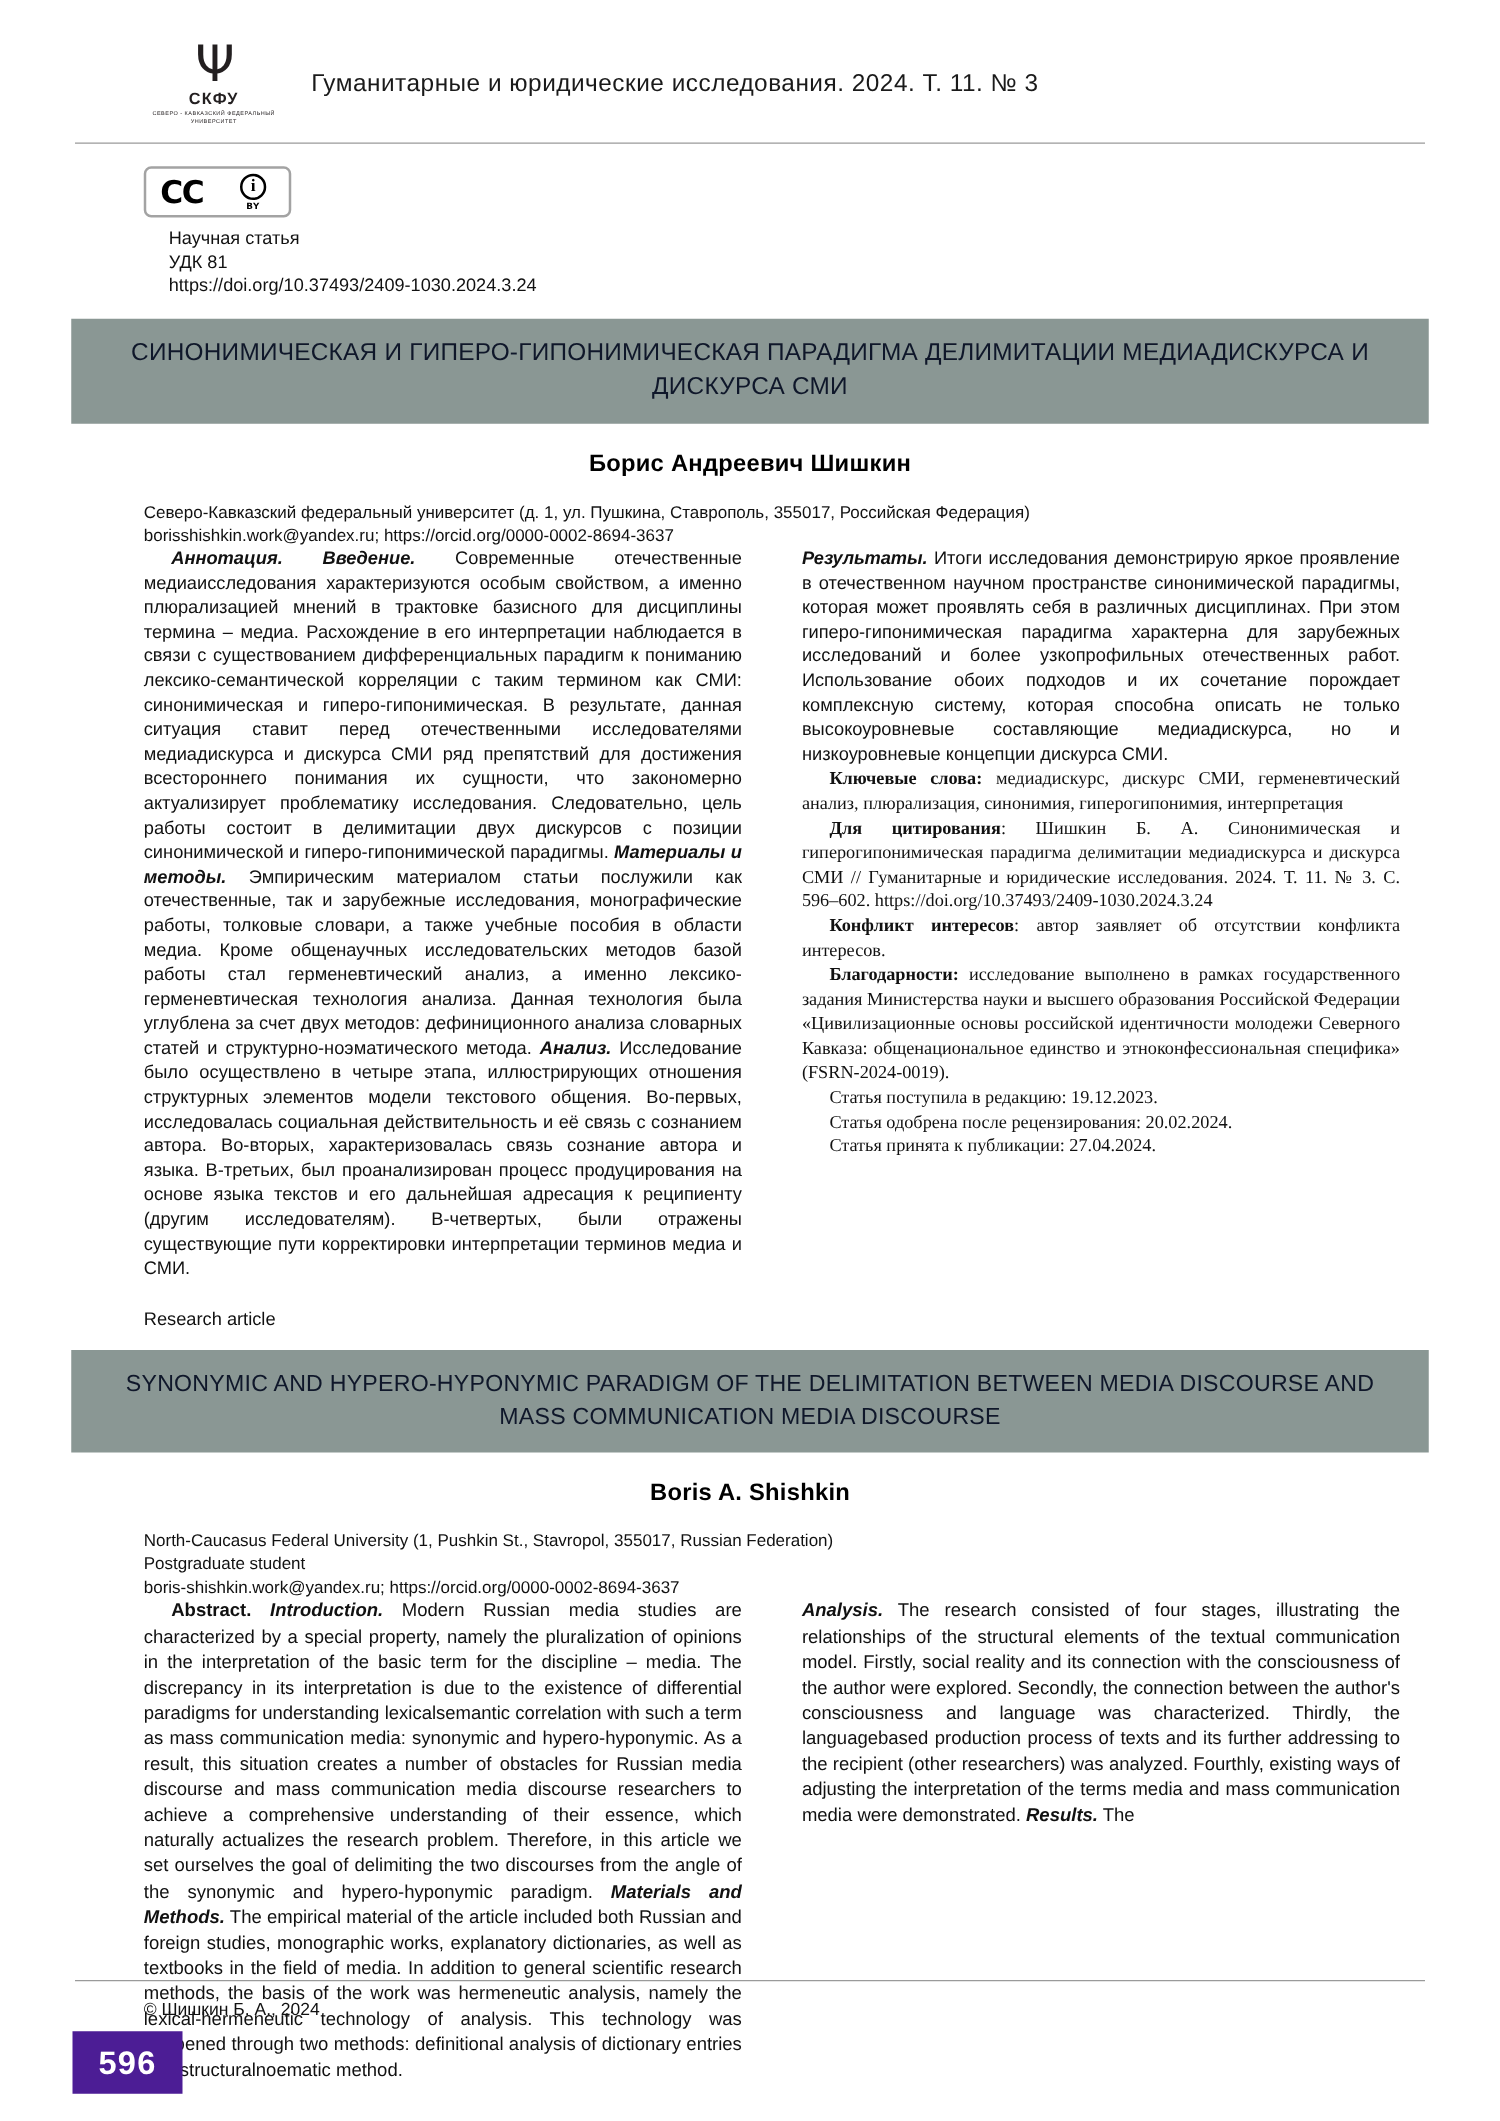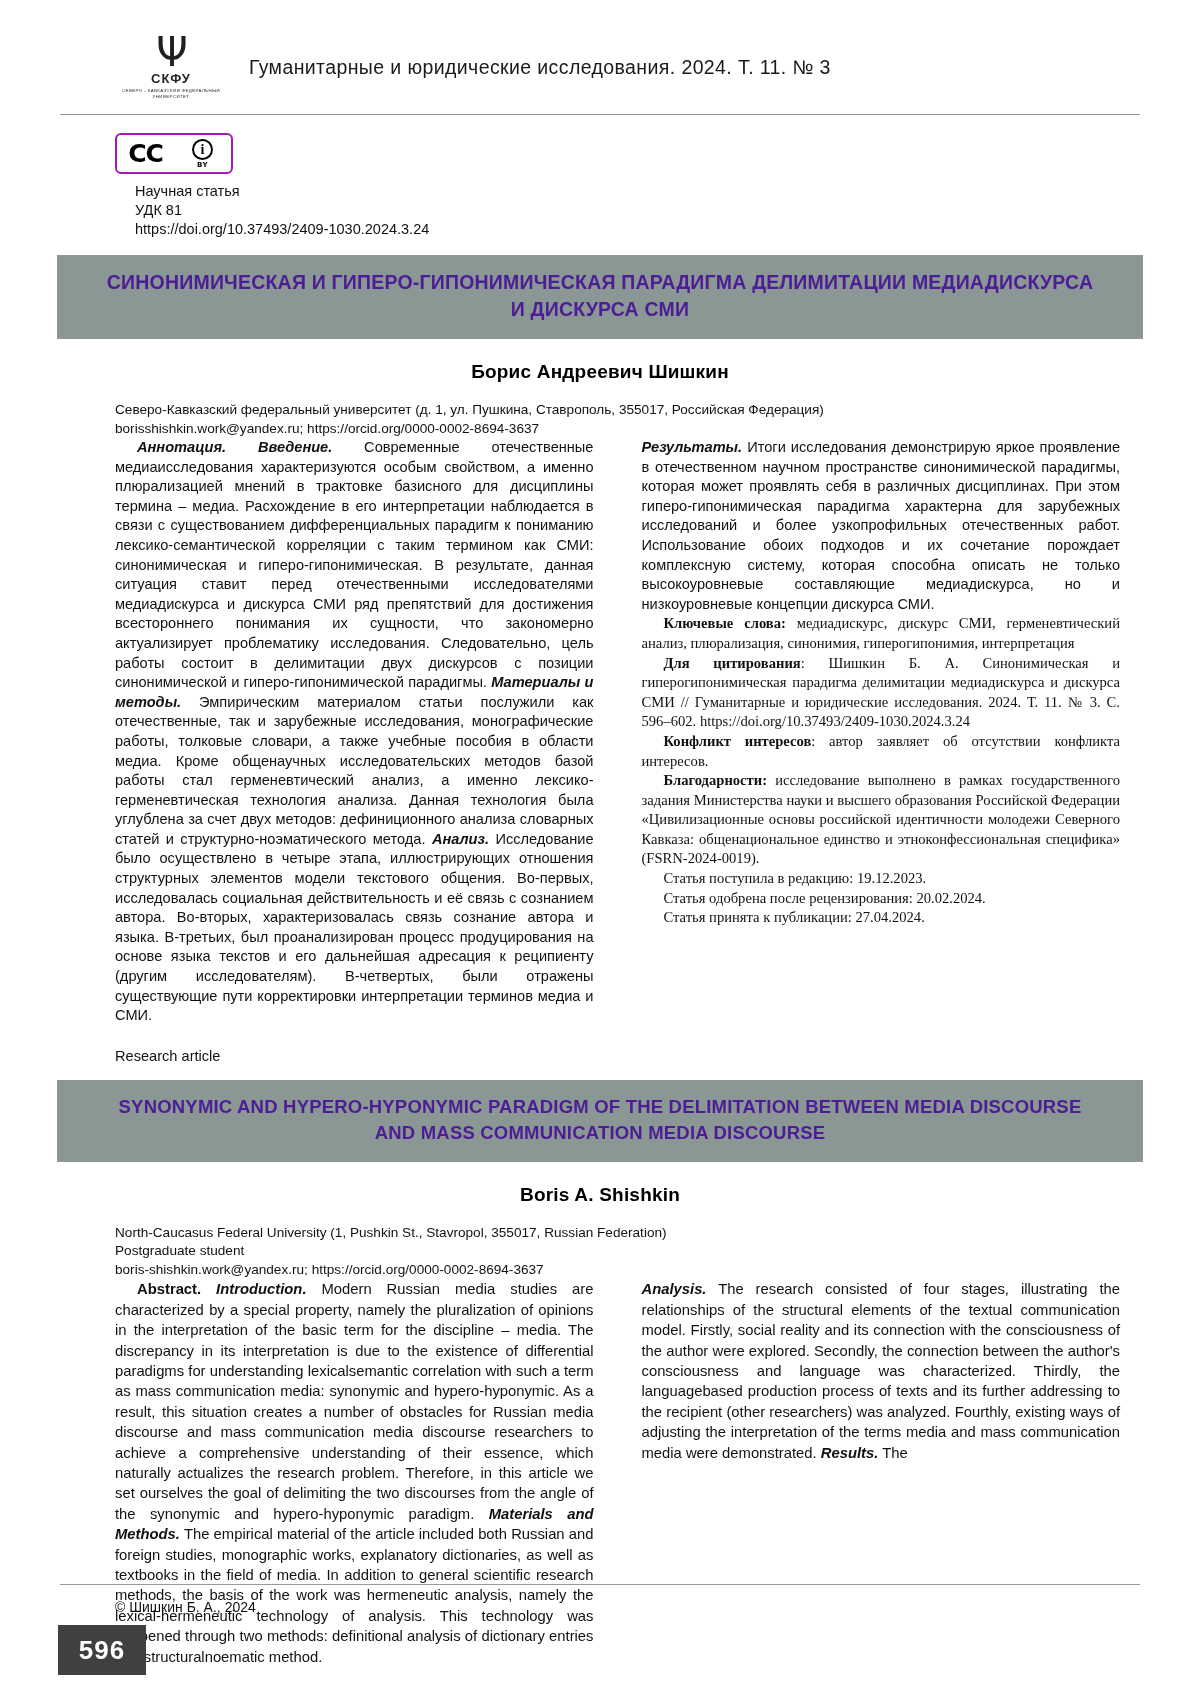--- a/index.html
+++ b/index.html
@@ -67,21 +67,21 @@
 
   
   .meta {
     margin-top: 18px;
     padding-left: 55px;
   }
   .cc-badge {
     display: inline-flex;
     width: 118px;
     height: 41px;
-    border: 2px solid #a21caf;
+    border: 2px solid #a3a3a3;
     border-radius: 6px;
     box-sizing: border-box;
     align-items: center;
     overflow: hidden;
   }
   .cc-left, .cc-right {
     flex: 1 1 50%;
     display: flex;
     align-items: center;
     justify-content: center;
@@ -103,23 +103,23 @@
     font-size: 14.5px;
     line-height: 19px;
     color: #111;
     margin-left: 20px;
   }
 
   
   .title-bar {
     margin-top: 16px;
     background: #8a9794;
-    color: #4c1d95;
+    color: #0f172a;
     text-align: center;
-    font-weight: bold;
+    font-weight: normal;
     padding: 14px 40px 16px;
     font-size: 19.5px;
     line-height: 27px;
     letter-spacing: .2px;
     margin-left: -3px;
     margin-right: -3px;
   }
   .title-bar.en {
     font-size: 18.5px;
     line-height: 26px;
@@ -186,21 +186,21 @@
     bottom: 82px;
     font-size: 14px;
     color: #111;
   }
   .page-num {
     position: absolute;
     left: 58px;
     bottom: 22px;
     width: 88px;
     height: 50px;
-    background: #404040;
+    background: #4c1d95;
     color: #fff;
     font-size: 26px;
     font-weight: bold;
     display: flex;
     align-items: center;
     justify-content: center;
     letter-spacing: 1px;
   }
 </style>
 </head>

